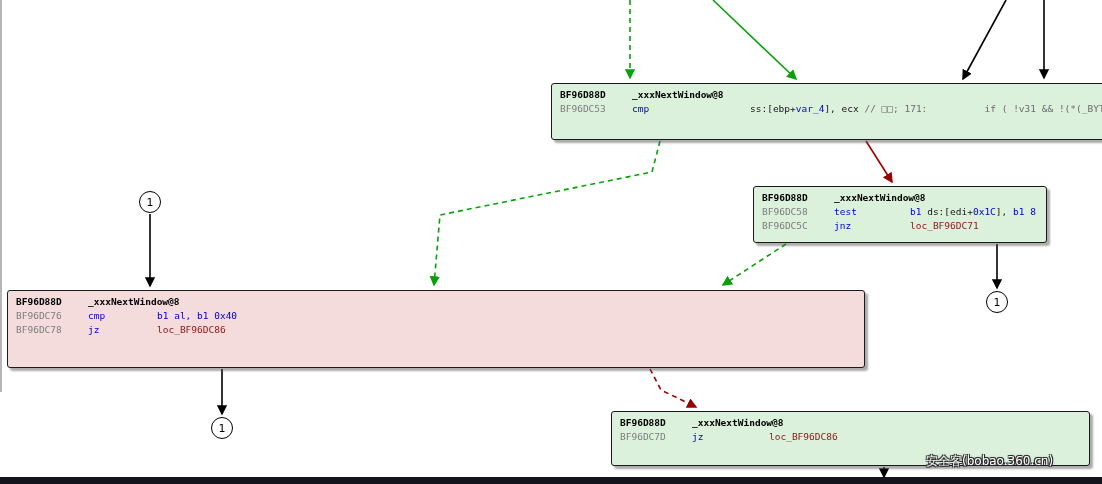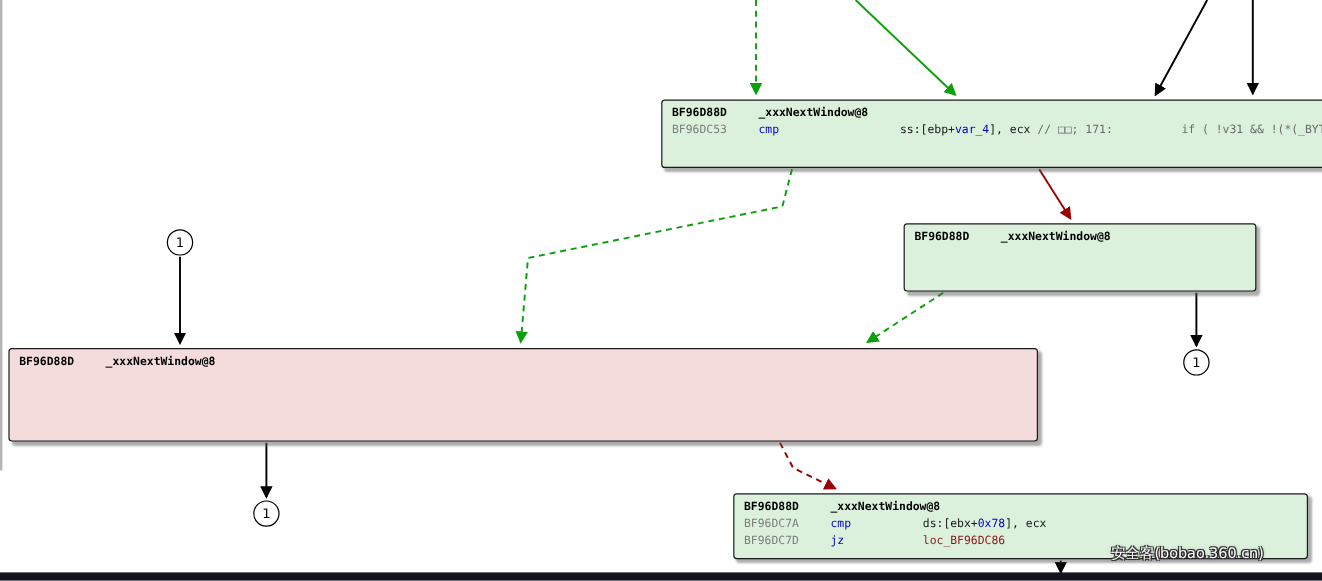--- a/index.html
+++ b/index.html
@@ -58,27 +58,30 @@
       <polyline points="650,369 661,390 696,407" fill="none" stroke="#990000" stroke-width="1.6" stroke-dasharray="5 4" marker-end="url(#arrow-red)"></polyline>
       <polyline points="997,244 997,288" fill="none" stroke="#000000" stroke-width="1.6" marker-end="url(#arrow-black)"></polyline>
       <polyline points="884,467 884,477" fill="none" stroke="#000000" stroke-width="1.6" marker-end="url(#arrow-black)"></polyline>
     </svg>
 <div class="block green" style="left: 551px; top: 83px; width: 560px; height: 57px;">
       <div class="hline header"><span class="addr">BF96D88D</span><span class="name">_xxxNextWindow@8</span></div>
       <div class="hline"><span class="addr">BF96DC53</span><span class="mnem" style="width:118px">cmp</span><span class="seg-op">ss:[ebp+</span><span class="seg-kw">var_4</span><span class="seg-op">], ecx </span><span class="seg-cmt">// □□; 171:          if ( !v31 &amp;&amp; !(*(_BYTE *)(v</span></div>
     </div>
     <div class="block green" style="left: 753px; top: 186px; width: 294px; height: 57px;">
       <div class="hline header"><span class="addr">BF96D88D</span><span class="name">_xxxNextWindow@8</span></div>
+      <div class="hline"><span class="addr">BF96DC58</span><span class="mnem" style="width:76px">test</span><span class="seg-kw">b1 </span><span class="seg-op">ds:[edi+</span><span class="seg-kw">0x1C</span><span class="seg-op">], </span><span class="seg-kw">b1 8</span></div>
+      <div class="hline"><span class="addr">BF96DC5C</span><span class="mnem" style="width:76px">jnz</span><span class="seg-loc">loc_BF96DC71</span></div>
     </div>
     <div class="block red" style="left: 7px; top: 290px; width: 858px; height: 78px;">
       <div class="hline header"><span class="addr">BF96D88D</span><span class="name">_xxxNextWindow@8</span></div>
+      <div class="hline"><span class="addr">BF96DC76</span><span class="mnem" style="width:69px">cmp</span><span class="seg-kw">b1 al, b1 0x40</span></div>
+      <div class="hline"><span class="addr">BF96DC78</span><span class="mnem" style="width:69px">jz</span><span class="seg-loc">loc_BF96DC86</span></div>
     </div>
     <div class="block green" style="left: 611px; top: 411px; width: 479px; height: 55px;">
       <div class="hline header"><span class="addr">BF96D88D</span><span class="name">_xxxNextWindow@8</span></div>
-      <div class="hline"><span class="addr">BF96DC7A</span><span class="mnem" style="width:77px">cmp</span><span class="seg-op">ds:[ebx+</span><span class="seg-kw">0x78</span><span class="seg-op">], ecx</span></div>
       <div class="hline"><span class="addr">BF96DC7D</span><span class="mnem" style="width:77px">jz</span><span class="seg-loc">loc_BF96DC86</span></div>
     </div>
     <div class="circle" style="left: 139px; top: 191px;">
       <span>1</span>
     </div>
     <div class="circle" style="left: 986px; top: 291px;">
       <span>1</span>
     </div>
     <div class="circle" style="left: 211px; top: 417px;">
       <span>1</span>

